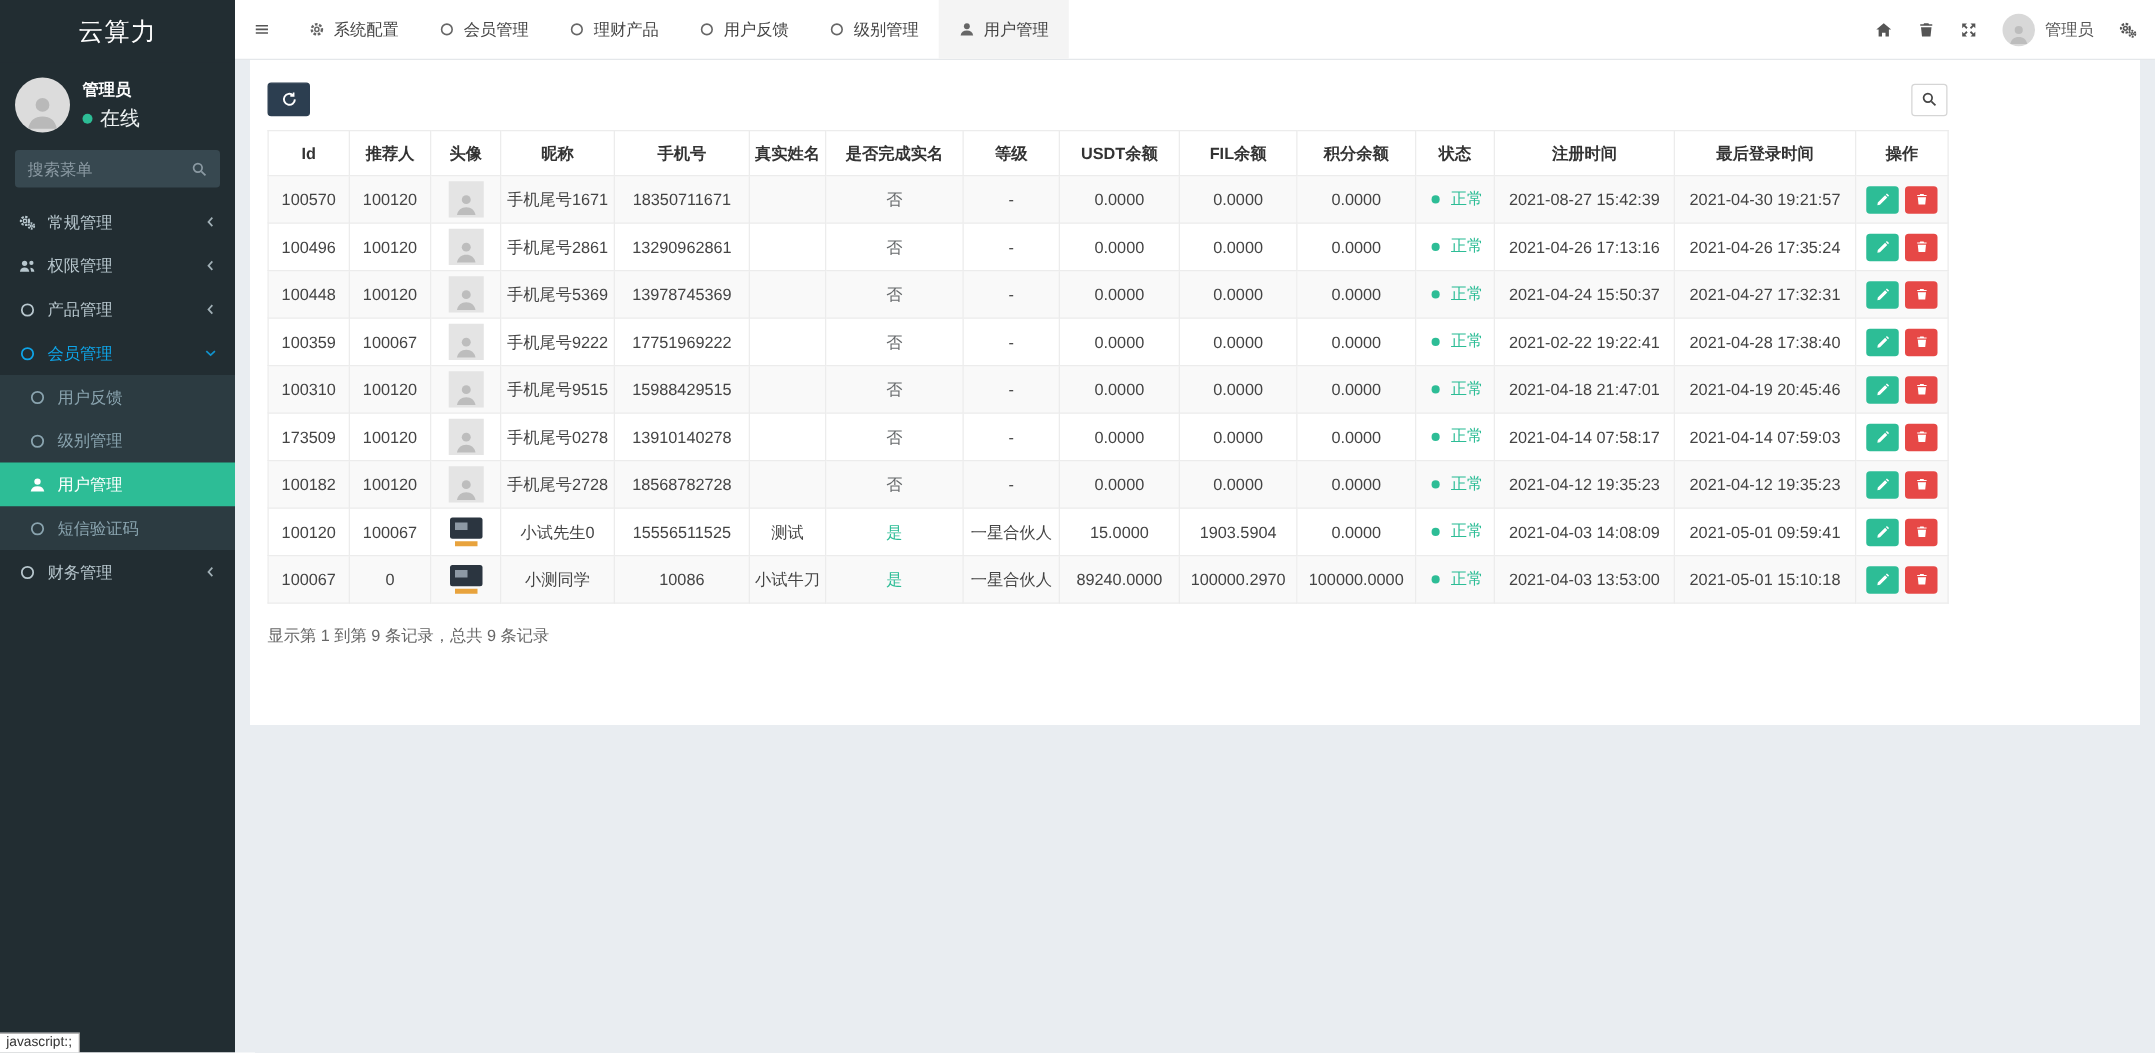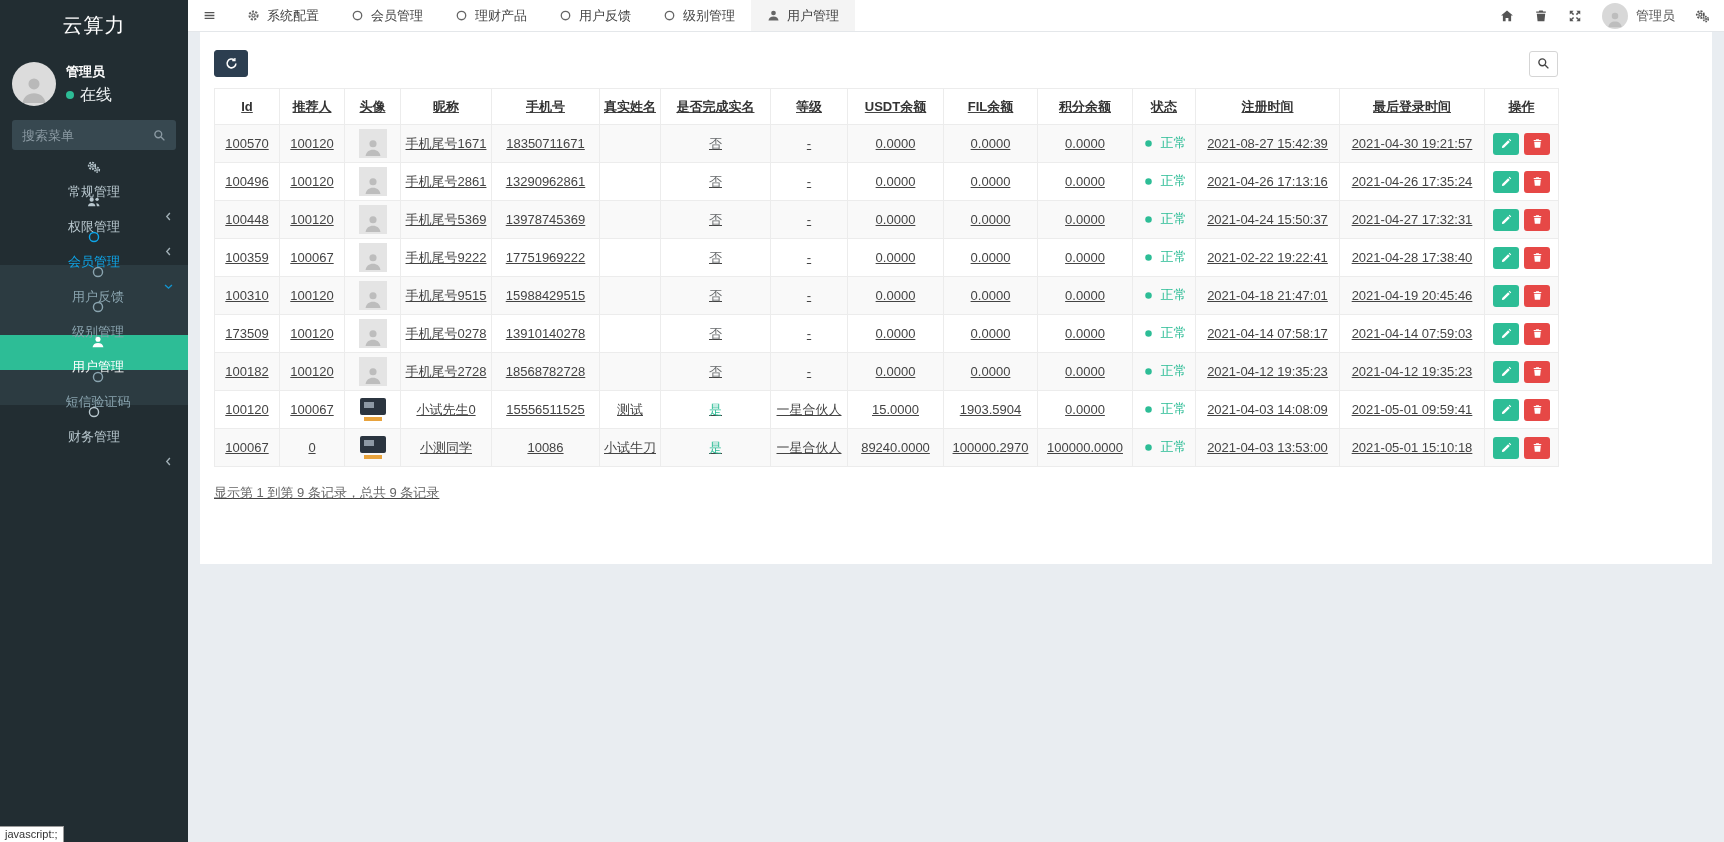--- a/index.html
+++ b/index.html
@@ -16,49 +16,49 @@
   .user-meta { display:flex; flex-direction:column; gap:4px; }
   .user-name { color:#fff; font-weight:bold; font-size:13px; }
   .user-status { display:flex; align-items:center; gap:6px; color:#ecf0f1; font-size:16px; }
   .status-dot { width:8px; height:8px; border-radius:50%; background:var(--accent); display:inline-block; }
   .search-box { margin:4px 12px 10px; height:30px; background:#374850; border-radius:3px; display:flex; align-items:center; padding:0 10px; gap:6px;justify-content:space-between; }
   .search-box input { flex:1; min-width:0; background:transparent; border:0; outline:none; color:#eee; font-size:13px; font-family:inherit; }
   .search-box input::placeholder { color:#8b9aa3; }
   .search-box .svg-icon { color:#8b9aa3; }
 
   .menu { list-style:none; }
-  .menu-item { height:35px; display:flex; align-items:center; gap:9px; padding:0 14px; cursor:pointer; color:#b8c7ce; font-size:13px;flex-direction:column; }
+  .menu-item { height:35px; display:flex; align-items:center; gap:9px; padding:0 14px; cursor:pointer; color:#b8c7ce; font-size:13px; }
   .menu-item.open { color:#0ea5e9; }
   .menu-item.active { background:var(--accent); color:#fff; }
   .submenu { list-style:none; background:#2c3b41; }
   .submenu .menu-item { padding-left:22px; color:#8aa4af; }
   .submenu .menu-item.active { background:var(--accent); color:#fff; }
   .mi-icon { width:15px; display:flex; justify-content:center; }
   .chev { margin-left:auto; width:11px; display:flex; opacity:.85; }
   .svg-icon { display:inline-flex; }
   .svg-icon svg { width:13px; height:13px; display:block; }
   .mi-icon svg { width:14px; height:14px; }
 
   
   .main { flex:1; display:flex; flex-direction:column; min-width:0; }
-  .navbar { height:32px; background:#fff; border-bottom:1px solid #e4e7ea; display:flex; align-items:stretch; }
+  .navbar { height:48px; background:#fff; border-bottom:1px solid #e4e7ea; display:flex; align-items:stretch; }
   .hamburger { display:flex; align-items:center; padding:0 15px; color:#555; cursor:pointer; }
   .tabs { display:flex; }
   .tab { display:flex; align-items:center; gap:7px; padding:0 16px; color:#444; cursor:pointer; }
   .tab .svg-icon { color:#666; }
   .tab.active { background:#f4f4f4; }
   .nav-right { margin-left:auto; display:flex; align-items:center; gap:20px; padding-right:14px; color:#555; }
   .nav-right .nav-btn { display:flex; align-items:center; cursor:pointer; color:#555; }
   .nav-avatar { width:26px; height:26px; border-radius:50%; background:#d8d8d8; overflow:hidden; display:flex; align-items:flex-end; justify-content:center; }
   .nav-avatar svg { width:20px; height:20px; }
   .nav-user { display:flex; align-items:center; gap:8px; cursor:pointer; }
 
   .content { flex:1; padding:0 12px; }
   .panel { background:#fff; min-height:532px; padding:18px 14px 20px; }
-  .inner { width:1344px;text-decoration:underline; }
+  .inner { width:1344px; }
   .toolbar { display:flex; justify-content:space-between; align-items:center; margin-bottom:11px; }
   .btn-refresh { width:34px; height:27px; background:#2c3e50; border:1px solid #2c3e50; border-radius:3px; color:#fff; display:flex; align-items:center; justify-content:center; cursor:pointer; }
   .btn-search-toggle { width:29px; height:26px; background:#fff; border:1px solid #d5d5d5; border-radius:3px; color:#444; display:flex; align-items:center; justify-content:center; cursor:pointer; }
 
   table { width:1344px; border-collapse:collapse; table-layout:fixed; }
   th,td { border:1px solid #ececec; text-align:center; padding:2px 4px; height:38px; font-size:13px; color:#444; white-space:nowrap; overflow:hidden; }
   th { height:36px; font-weight:bold; color:#333; background:#fff; }
   tbody tr:nth-child(odd) { background:#f9f9f9; }
   .green { color:var(--accent); }
   .muted { color:#676a6c; }
@@ -134,20 +134,35 @@
           <div class="menu-item">
             <span class="svg-icon mi-icon">
               <svg viewBox="0 0 18 16" fill="currentColor">
                 <circle cx="6" cy="5" r="2.7"></circle>
                 <path d="M1.2 13.6c.4-2.7 2.2-4.2 4.8-4.2s4.4 1.5 4.8 4.2z"></path>
                 <circle cx="13" cy="4.6" r="2.2"></circle>
                 <path d="M11.9 9.5c2.3 0 3.8 1.4 4.2 4.1h-3.3z"></path>
               </svg>
             </span>
             <span>权限管理</span>
+            <span class="svg-icon chev">
+              <svg viewBox="0 0 16 16" fill="none" stroke="currentColor" stroke-width="2">
+                <path d="M10 3L5.5 8 10 13"></path>
+              </svg>
+            </span>
+          </div>
+        </li>
+        <li>
+          <div class="menu-item">
+            <span class="svg-icon mi-icon">
+              <svg viewBox="0 0 16 16" fill="none" stroke="currentColor" stroke-width="1.6">
+                <circle cx="8" cy="8" r="5.2"></circle>
+              </svg>
+            </span>
+            <span>产品管理</span>
             <span class="svg-icon chev">
               <svg viewBox="0 0 16 16" fill="none" stroke="currentColor" stroke-width="2">
                 <path d="M10 3L5.5 8 10 13"></path>
               </svg>
             </span>
           </div>
         </li>
         <li>
           <div class="menu-item open">
             <span class="svg-icon mi-icon">

